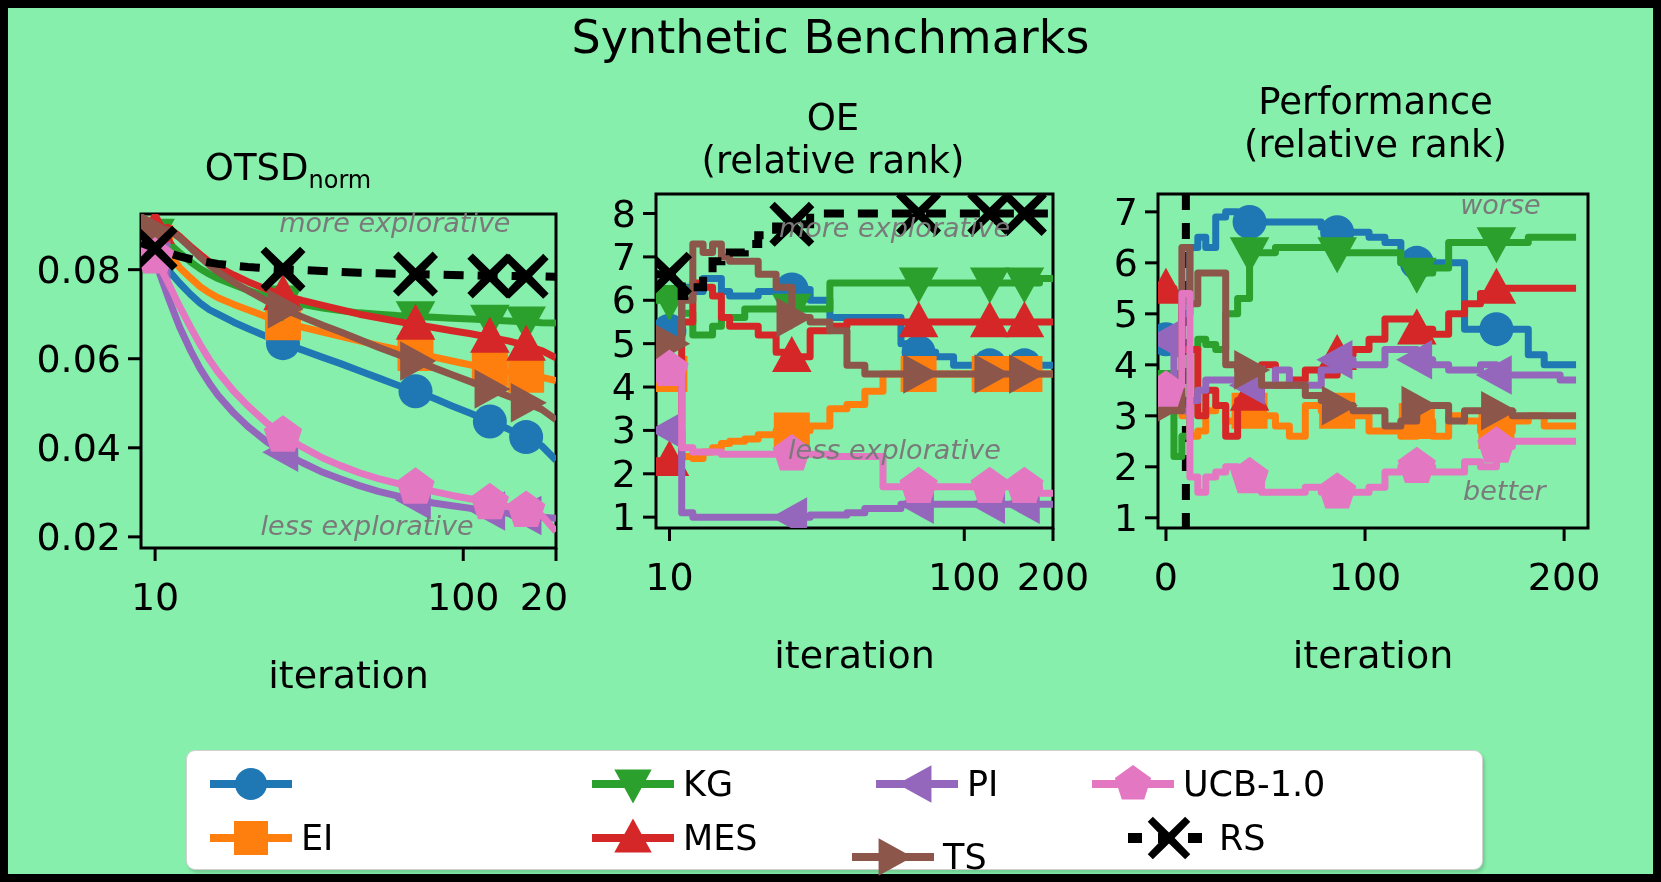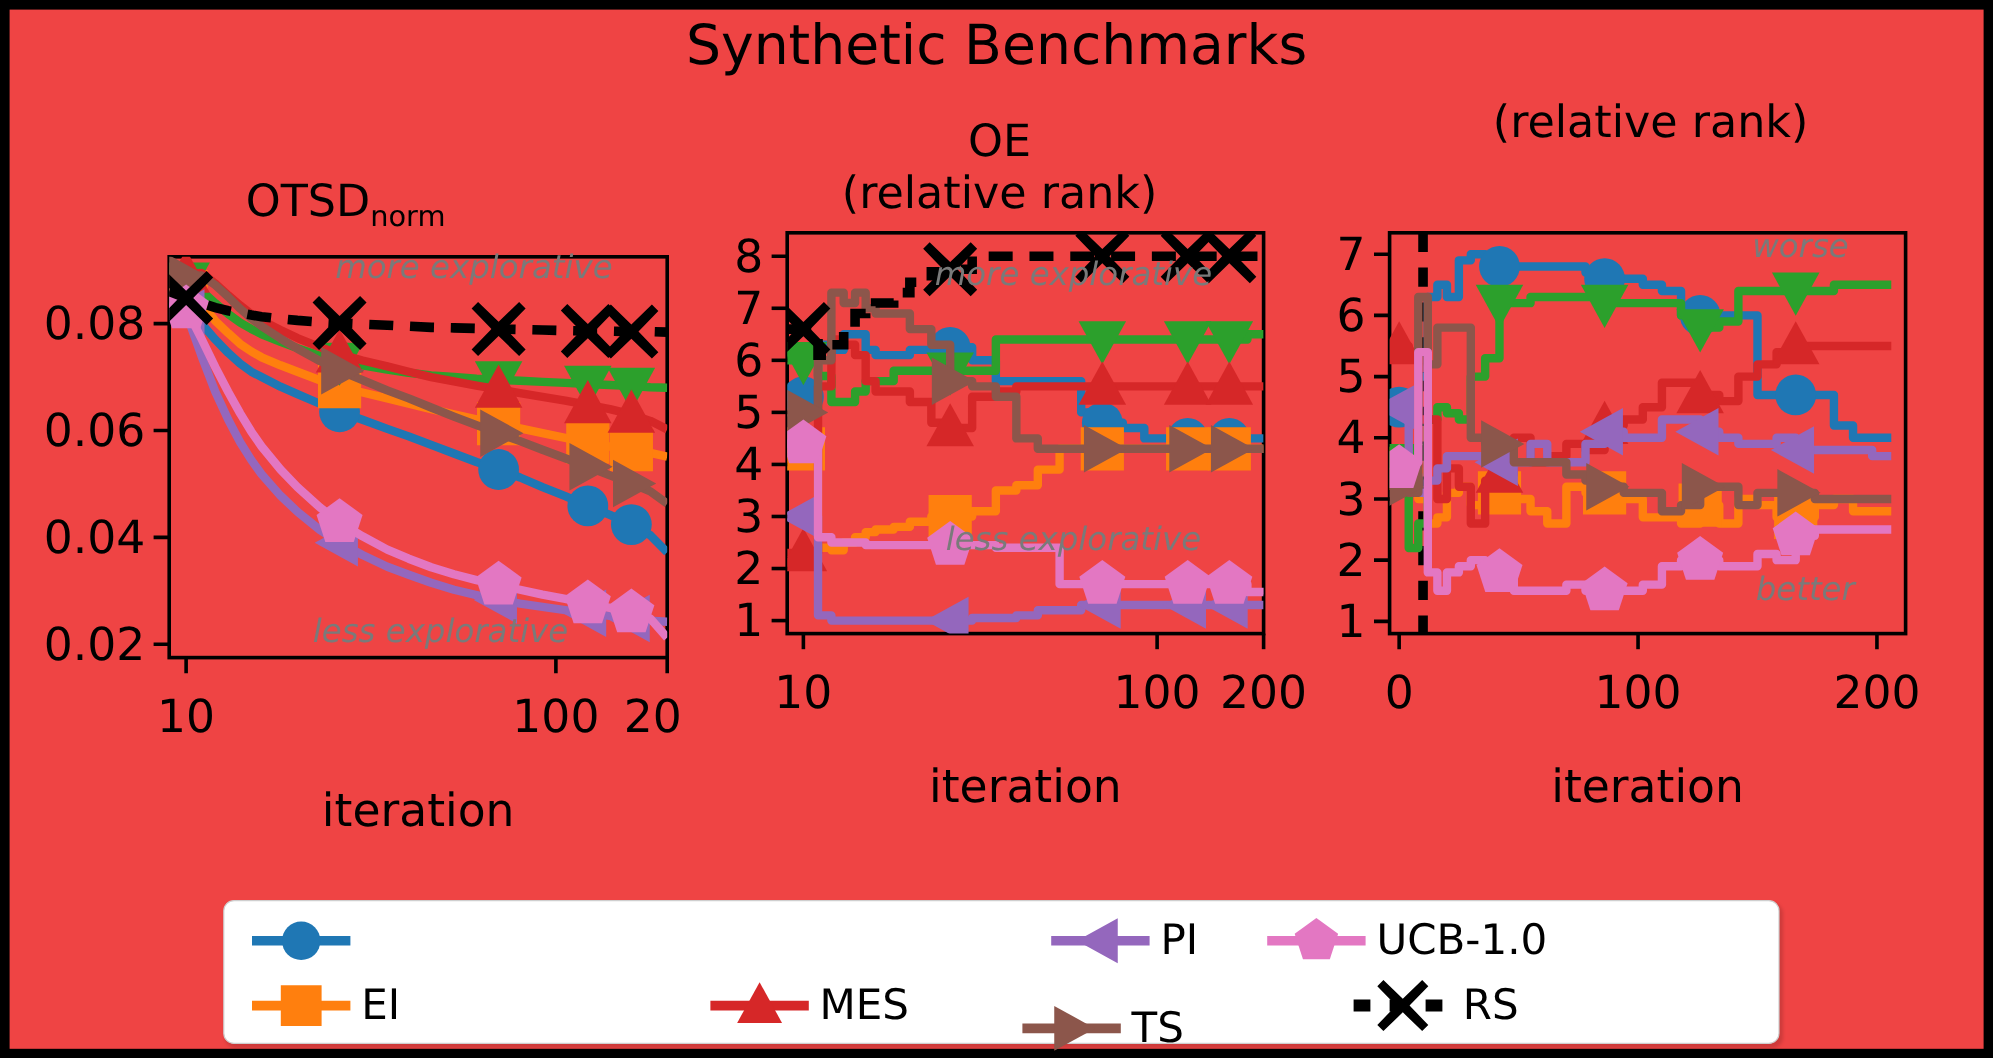--- a/index.html
+++ b/index.html
@@ -6,21 +6,21 @@
   body{
     width:1661px;height:882px;
     background:#000;
     font-family:"DejaVu Sans", sans-serif;
     overflow:hidden;
   }
   #figure{
     position:absolute;
     left:8px;top:8px;
     width:1645px;height:866px;
-    background:#ef4444;
+    background:#86efac;
   }
   #fig-title{
     position:absolute;
     left:0;top:2px;width:1645px;
     text-align:center;
     font-size:46px;
     color:#000;
     letter-spacing:0px;
   }
   .panel{position:absolute;top:0;height:866px;}
@@ -230,20 +230,21 @@
         <line x1="75" y1="39.51948051948051" x2="88" y2="39.51948051948051" class="tick"></line>
         <text x="68" y="52.51948051948051" class="ticklabel" text-anchor="end">8</text>
         <text x="326.52808292539123" y="63.37662337662334" class="anno" text-anchor="middle">more explorative</text>
         <text x="326.52808292539123" y="284.5974025974026" class="anno" text-anchor="middle">less explorative</text>
         <text x="286.5" y="494" class="axlabel">iteration</text>
       </svg>
   </div>
 
   <div class="panel" id="panel-2" style="left:1090px;width:555px;">
     <div class="panel-title" style="top:72px;">
+      <div>Performance</div>
       <div>(relative rank)</div>
     </div>
     <svg id="svg-2" width="555" height="700" style="position:absolute;left:0;top:166px;">
         <defs>
           <clipPath id="clip-2">
             <rect x="60" y="20" width="430" height="334"></rect>
           </clipPath>
         </defs>
         <rect x="60" y="20" width="430" height="334" fill="none" stroke="#000" stroke-width="3"></rect>
         <g clip-path="url(#clip-2)">
@@ -317,28 +318,35 @@
       </svg>
   </div>
 
   <div id="legend">
       <div class="leg-item" style="left: 18px; top: 8px;">
         <svg class="leg-swatch" viewBox="0 0 92 46">
           <line x1="5" y1="23" x2="87" y2="23" stroke="#1f77b4" stroke-width="8"></line>
           <circle cx="46" cy="23" r="16" fill="#1f77b4"></circle>
         </svg>
       </div>
+      <div class="leg-item" style="left: 400px; top: 8px;">
+        <svg class="leg-swatch" viewBox="0 0 92 46">
+          <line x1="5" y1="23" x2="87" y2="23" stroke="#2ca02c" stroke-width="8"></line>
+          <path d="M0,19.549999999999997 L18.700000000000003,-14.45 L-18.700000000000003,-14.45 Z" transform="translate(46,23)" fill="#2ca02c"></path>
+        </svg>
+        <span class="leg-text">KG</span>
+      </div>
       <div class="leg-item" style="left: 684px; top: 8px; text-align: center;">
         <svg class="leg-swatch" viewBox="0 0 92 46">
           <line x1="5" y1="23" x2="87" y2="23" stroke="#9467bd" stroke-width="8"></line>
           <path d="M-19.549999999999997,0 L14.45,-18.700000000000003 L14.45,18.700000000000003 Z" transform="translate(46,23)" fill="#9467bd"></path>
         </svg>
         <span class="leg-text">PI</span>
       </div>
-      <div class="leg-item" style="left: 864px; top: 8px;">
+      <div class="leg-item" style="left: 900px; top: 8px;">
         <svg class="leg-swatch" viewBox="0 0 92 46">
           <line x1="5" y1="23" x2="87" y2="23" stroke="#e377c2" stroke-width="8"></line>
           <path d="M0.00,-19.04L18.11,-5.88L11.19,15.40L-11.19,15.40L-18.11,-5.88Z" transform="translate(46,23)" fill="#e377c2"></path>
         </svg>
         <span class="leg-text">UCB-1.0</span>
       </div>
       <div class="leg-item" style="left: 18px; top: 62px;">
         <svg class="leg-swatch" viewBox="0 0 92 46">
           <line x1="5" y1="23" x2="87" y2="23" stroke="#ff7f0e" stroke-width="8"></line>
           <path d="M-17,-17 L17,-17 L17,17 L-17,17 Z" transform="translate(46,23)" fill="#ff7f0e"></path>

